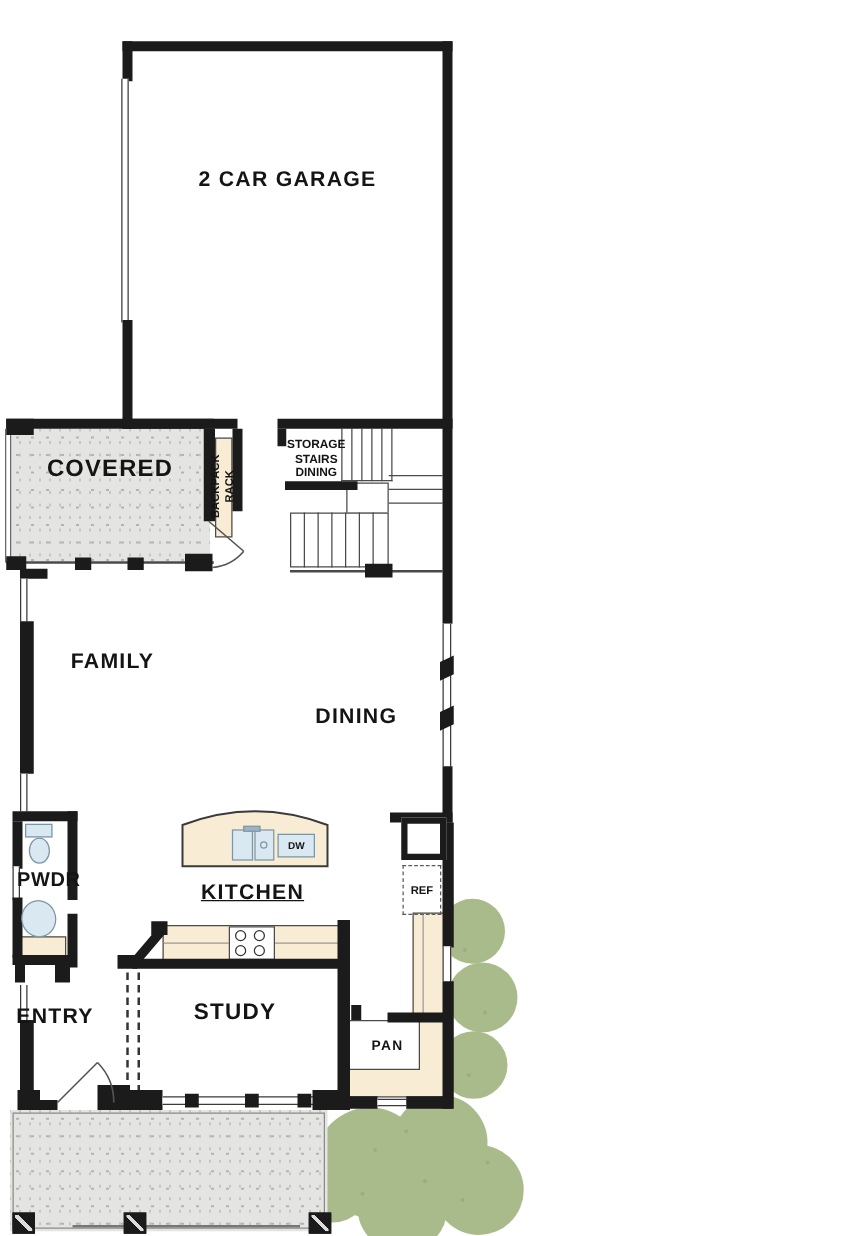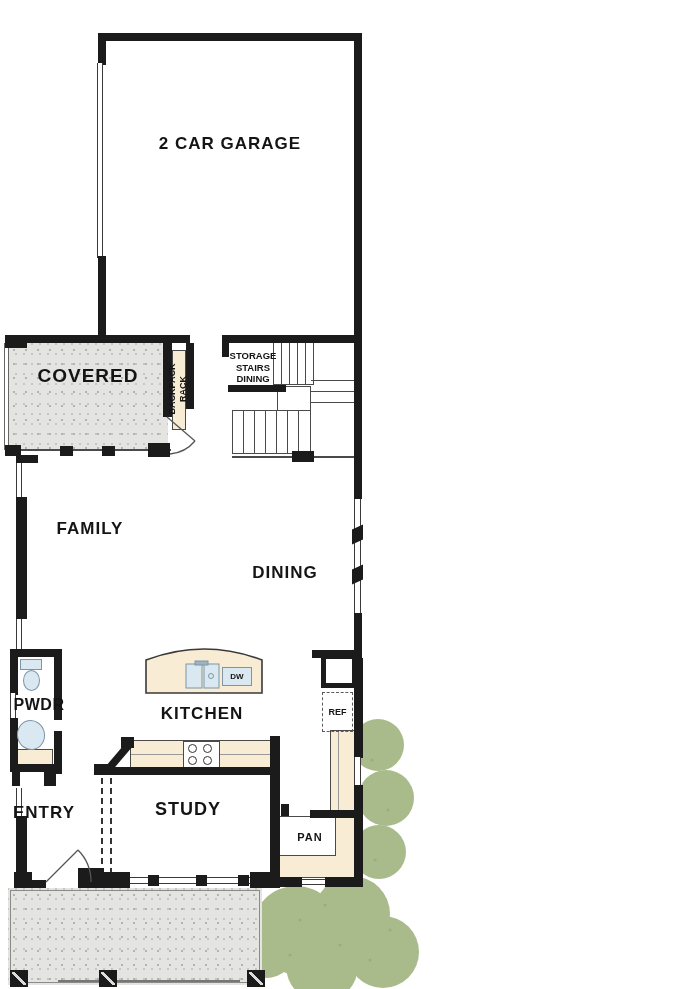--- a/index.html
+++ b/index.html
@@ -143,21 +143,21 @@
   <div class="lbl" style="left:10px;top:696px;width:58px;font-size:16px;letter-spacing:.5px;">PWDR</div>
 
   <svg class="z3" width="688" height="989" style="pointer-events:none;">
     <path d="M146,693 L146,660 Q204,638 262,660 L262,693 Z" fill="#f9ecd4" stroke="#3a3a3a" stroke-width="1.6"></path>
     <rect x="186" y="664" width="16" height="24" fill="#d9e8f1" stroke="#7d96a6"></rect>
     <rect x="204" y="664" width="15" height="24" fill="#d9e8f1" stroke="#7d96a6"></rect>
     <rect x="195" y="661" width="13" height="4" fill="#9db3c2" stroke="#7d96a6"></rect>
     <circle cx="211" cy="676" r="2.5" fill="none" stroke="#7d96a6"></circle>
   </svg>
   <div class="fix z5" style="left:222px;top:667px;width:30px;height:19px;font-size:8px;font-weight:700;color:#141414;text-align:center;line-height:18px;">DW</div>
-  <div class="lbl big" style="left:140px;top:704px;width:124px;">KITCHEN</div>
+  <div class="lbl big" style="left:140px;top:704px;width:124px;text-decoration:underline;">KITCHEN</div>
   <div class="beige z3" style="left:130px;top:740px;width:142px;height:29px;border-width:1.5px;"></div>
   <div class="tl z3" style="left:131px;top:754px;width:140px;height:1px;background:#999;"></div>
   <div class="rect-o z3" style="left:183px;top:741px;width:37px;height:27px;"></div>
   <div class="ring z5" style="left:188px;top:744px;width:9px;height:9px;"></div>
   <div class="ring z5" style="left:203px;top:744px;width:9px;height:9px;"></div>
   <div class="ring z5" style="left:188px;top:756px;width:9px;height:9px;"></div>
   <div class="ring z5" style="left:203px;top:756px;width:9px;height:9px;"></div>
   <svg class="z4" width="688" height="989" style="pointer-events:none;">
     <polygon points="100,773 123,746 133,746 110,773" fill="#1b1b1b"></polygon>
     <rect x="121" y="737" width="13" height="11" fill="#1b1b1b"></rect>

